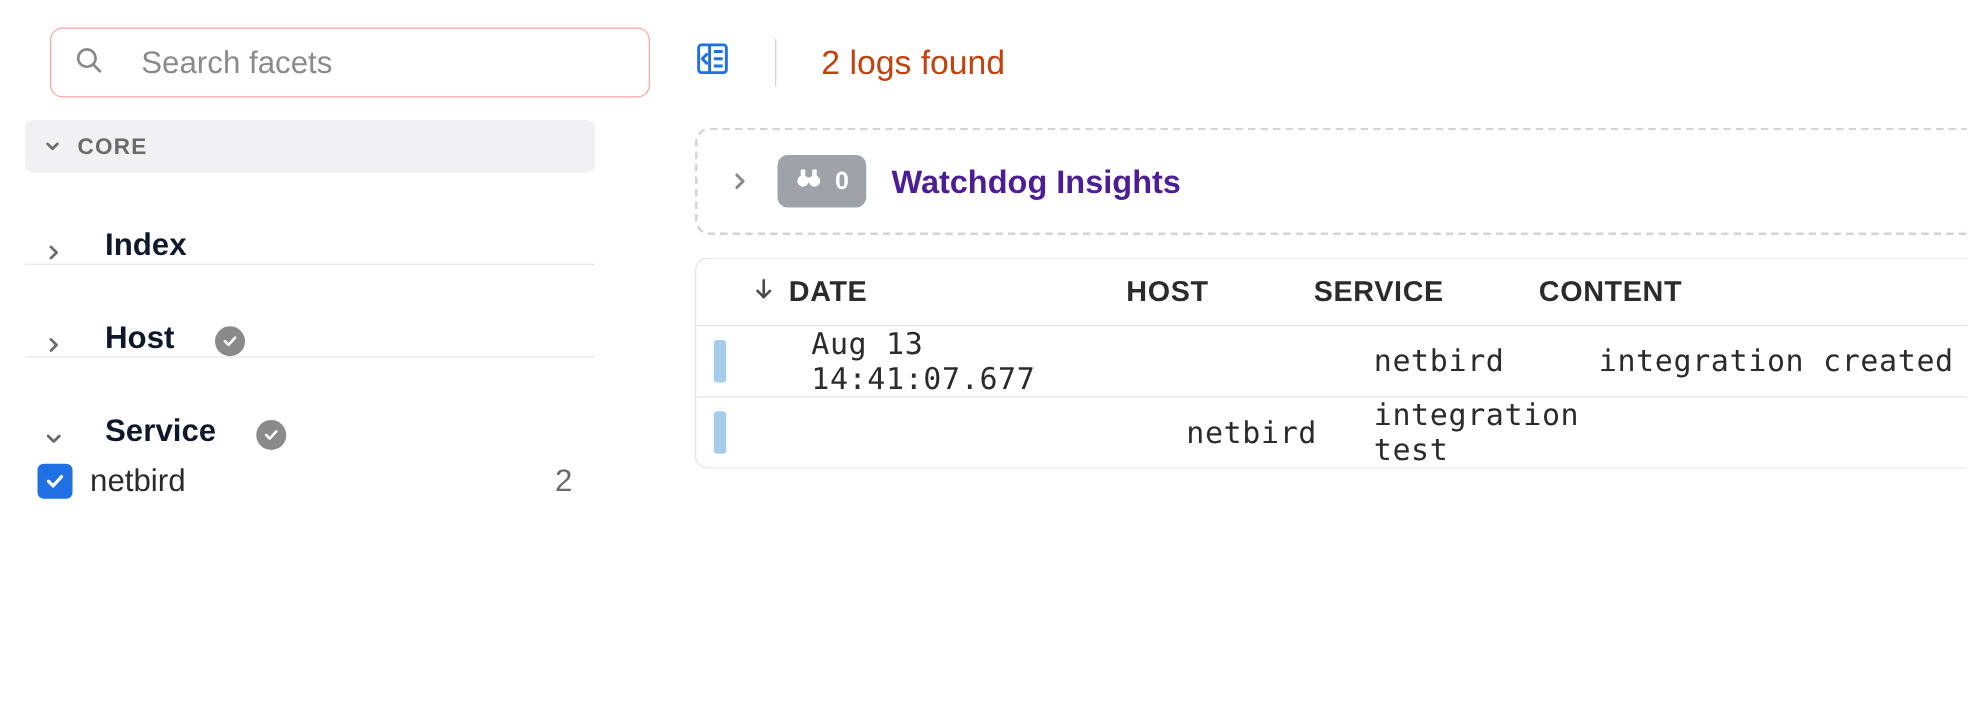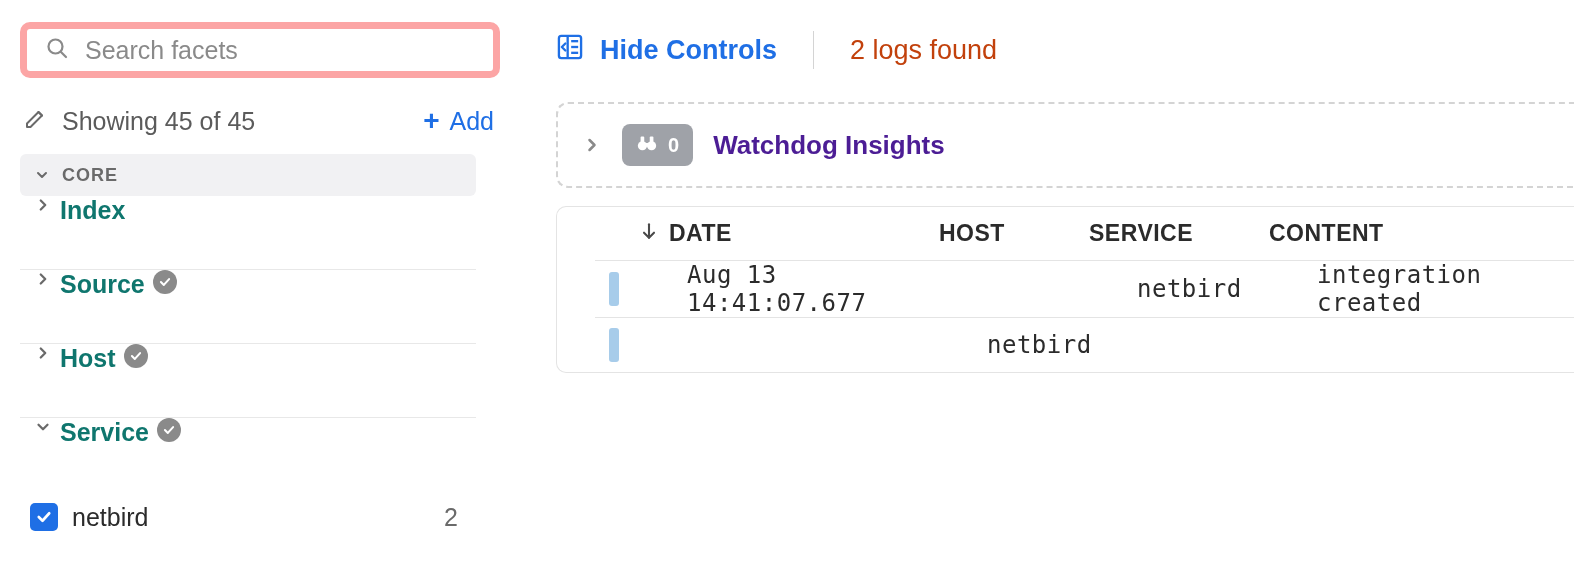--- a/index.html
+++ b/index.html
@@ -18,27 +18,28 @@
   }
   
   .sidebar {
     width: 508px;
     padding: 22px 0 0 20px;
     flex-shrink: 0;
   }
   .search-facets {
     display: flex;
     align-items: center;
-    gap: 14px;
-    border: 7px solid #fca5a5;
+    gap: 28px;
+    border: 1px solid #fca5a5;
     border-radius: 10px;
     padding: 0 18px;
     height: 56px;
     width: 480px;
     background: #fff;
+    margin-left: 20px;
   }
   .search-facets input {
     border: none;
     outline: none;
     font-size: 25px;
     color: #6a6a6a;
     flex: 1;
     background: transparent;
   }
   .search-facets input::placeholder { color: #8a8a8a; }
@@ -80,29 +81,29 @@
     background: #f1f1f3;
     border-radius: 6px;
     color: #6a6a6a;
     font-size: 18px;
     font-weight: 700;
     letter-spacing: 1px;
     cursor: pointer;
   }
   .facet-row {
     display: flex;
-    align-items: flex-start;
-    gap: 8px;
+    align-items: flex-end;
+    gap: 32px;
     padding: 0 6px 0 14px;
     height: 74px;
     width: 456px;
     border-bottom: 1px solid #e8e8e8;
     font-size: 25px;
     font-weight: 700;
-    color: #0f766e;
+    color: #0f172a;
     cursor: pointer;
   }
   .facet-row:last-of-type { border-bottom: none; }
   .chevron { display:inline-flex; color:#6a6a6a; }
   .circle-check {
     width: 24px; height: 24px; border-radius: 50%;
     background: #8a8a8a; display: inline-flex;
     align-items: center; justify-content: center;
     color: #fff;
   }
@@ -175,21 +176,20 @@
     font-size: 20px;
   }
   .insights-title { font-size: 26px; font-weight: 700; color:#4c1d95; }
 
   .logs-table {
     margin-top: 18px;
     border: 1px solid #e4e4e4;
     border-right: none;
     border-radius: 10px 0 0 10px;
     overflow: hidden;
-    padding-left: 38px;
   }
   .thead, .trow {
     display: grid;
     grid-template-columns: 44px 300px 150px 180px 1fr;
     align-items: center;
     min-height: 54px;
   }
   .thead {
     font-weight: 800;
     font-size: 23px;
@@ -221,68 +221,40 @@
     <div class="search-facets">
       <span class="search-icon">
         <svg width="24" height="24" viewBox="0 0 24 24" fill="none" stroke="currentColor" stroke-width="2.2" stroke-linecap="round">
             <circle cx="10.5" cy="10.5" r="7"></circle>
             <line x1="21" y1="21" x2="16" y2="16"></line>
           </svg>
       </span>
       <input type="text" placeholder="Search facets" style="">
     </div>
 
-    <div class="showing-row">
-      <div class="showing-left">
-        <span class="pencil-icon">
-          <svg width="24" height="24" viewBox="0 0 24 24" fill="none" stroke="currentColor" stroke-width="2" stroke-linecap="round" stroke-linejoin="round">
-              <path d="M3 17.5V21h3.5L18 9.5 14.5 6 3 17.5z"></path>
-              <path d="M14.5 6l3.5 3.5"></path>
-            </svg>
-        </span>
-        <span>Showing 45 of 45</span>
-      </div>
-      <span class="add-btn">
-        <span class="plus">+</span>
-        <span>Add</span>
-      </span>
-    </div>
 
     <div class="facet-list">
       <div class="facet-group-header">
         <span class="chevron">
           <svg width="16" height="16" viewBox="0 0 24 24" fill="none" stroke="currentColor" stroke-width="3" stroke-linecap="round" stroke-linejoin="round">
               <polyline points="6 9 12 15 18 9"></polyline>
             </svg>
         </span>
         <span>CORE</span>
       </div>
 
       <div class="facet-row">
         <span class="chevron">
           <svg width="18" height="18" viewBox="0 0 24 24" fill="none" stroke="currentColor" stroke-width="3" stroke-linecap="round" stroke-linejoin="round">
               <polyline points="9 6 15 12 9 18"></polyline>
             </svg>
         </span>
         <span>Index</span>
       </div>
 
-      <div class="facet-row">
-        <span class="chevron">
-          <svg width="18" height="18" viewBox="0 0 24 24" fill="none" stroke="currentColor" stroke-width="3" stroke-linecap="round" stroke-linejoin="round">
-              <polyline points="9 6 15 12 9 18"></polyline>
-            </svg>
-        </span>
-        <span>Source</span>
-        <span class="circle-check">
-          <svg width="14" height="14" viewBox="0 0 24 24" fill="none" stroke="currentColor" stroke-width="3.5" stroke-linecap="round" stroke-linejoin="round">
-              <polyline points="5 12 10 17 19 7"></polyline>
-            </svg>
-        </span>
-      </div>
 
       <div class="facet-row">
         <span class="chevron">
           <svg width="18" height="18" viewBox="0 0 24 24" fill="none" stroke="currentColor" stroke-width="3" stroke-linecap="round" stroke-linejoin="round">
               <polyline points="9 6 15 12 9 18"></polyline>
             </svg>
         </span>
         <span>Host</span>
         <span class="circle-check">
           <svg width="14" height="14" viewBox="0 0 24 24" fill="none" stroke="currentColor" stroke-width="3.5" stroke-linecap="round" stroke-linejoin="round">
@@ -323,21 +295,20 @@
         <span>
           <svg width="28" height="28" viewBox="0 0 24 24" fill="none" stroke="#1f6fe5" stroke-width="2">
               <rect x="2.5" y="2.5" width="19" height="19" rx="2"></rect>
               <line x1="10" y1="3" x2="10" y2="21"></line>
               <polyline points="8 9 5 12 8 15" stroke-linecap="round" stroke-linejoin="round" fill="none"></polyline>
               <line x1="13" y1="7" x2="19" y2="7" stroke="#1f6fe5"></line>
               <line x1="13" y1="12" x2="19" y2="12"></line>
               <line x1="13" y1="17" x2="19" y2="17"></line>
             </svg>
         </span>
-        <span>Hide Controls</span>
       </span>
       <span class="vsep"></span>
       <span class="logs-found">2 logs found</span>
     </div>
 
     <div class="insights">
       <span class="expand">
         <svg width="20" height="20" viewBox="0 0 24 24" fill="none" stroke="currentColor" stroke-width="3" stroke-linecap="round" stroke-linejoin="round">
             <polyline points="9 6 15 12 9 18"></polyline>
           </svg>
@@ -378,16 +349,17 @@
         <span class="status-pill"></span>
         <span class="mono">Aug 13 14:41:07.677</span>
         <span class="mono"></span>
         <span class="mono">netbird</span>
         <span class="mono">integration created</span>
       </div>
       <div class="trow">
         <span class="status-pill"></span>
         <span class="mono"></span>
         <span class="mono">netbird</span>
+        <span class="mono">integration test</span>
       </div>
     </div>
   </main>
 </div>
 
 </body></html>

